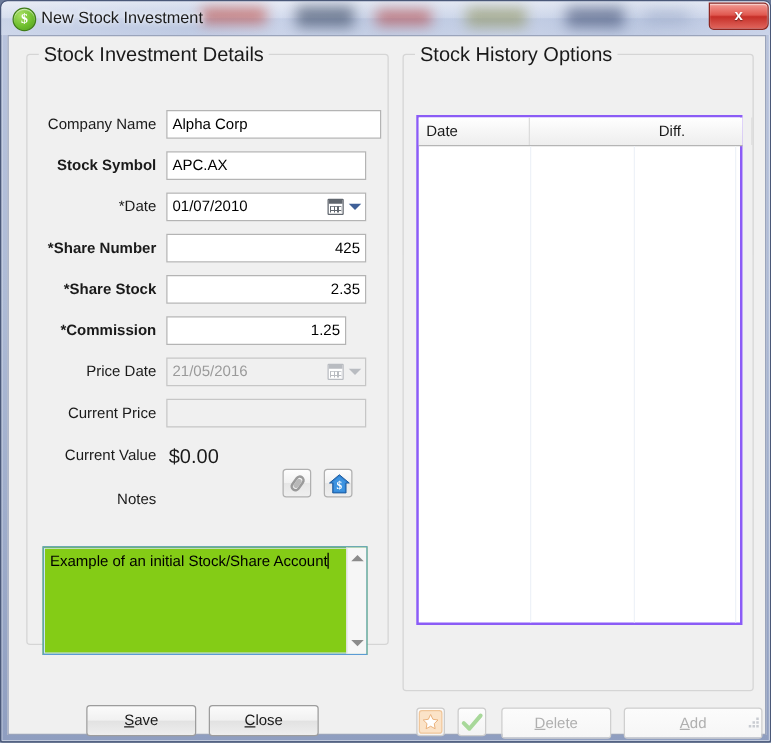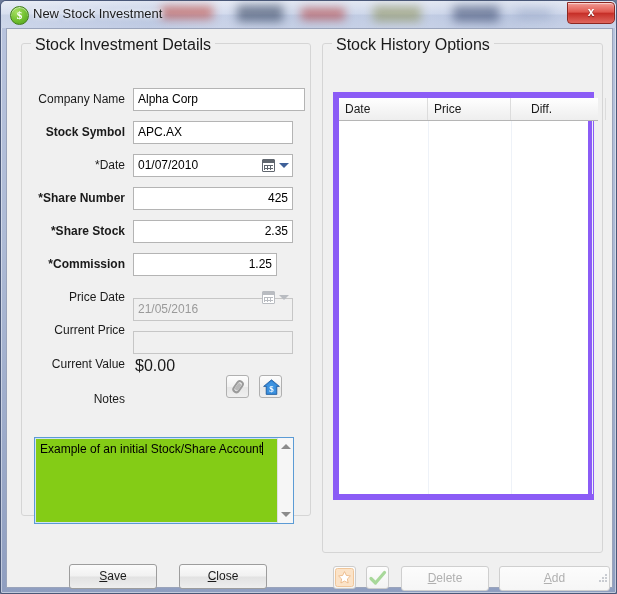--- a/index.html
+++ b/index.html
@@ -145,21 +145,20 @@
     padding: 0 4px;
     line-height: 21px;
     white-space: nowrap;
     overflow: hidden;
   }
   .tbox.num { text-align: right; }
   .tbox.disabled {
     background: #f0f0f0;
     color: #9a9a9a;
     border-color: #c6c6c6;
-    margin-top: 12px;
   }
 
   
   .cal-glyph {
     position: absolute;
     width: 13px; height: 13px;
     box-sizing: border-box;
     background: #fff;
     border: 1px solid #60666e;
     border-radius: 1px;
@@ -305,21 +304,21 @@
   }
   .btn u { text-underline-offset: 1px; }
 
   
   .grid {
     position: absolute;
     left: 10px; top: 48px;
     width: 261px; height: 408px;
     box-sizing: border-box;
     background: #fff;
-    border: 6px solid #8b5cf6;
+    border: 2px solid #8b5cf6;
   }
   .grid-head {
     position: absolute;
     left: 0; top: 0;
     width: 259px; height: 23px;
     box-sizing: border-box;
     background: linear-gradient(180deg,#ffffff 0%, #f6f6f6 50%, #eeeeee 100%);
     border-bottom: 1px solid #b5b5b5;
   }
   .grid-head .hcell {
@@ -439,29 +438,28 @@
       <div class="notes-text">
         <span>Example of an initial Stock/Share Account</span><span class="caret"></span>
       </div>
       <div class="ta-scroll">
         <div class="ta-arrow-up"></div>
         <div class="ta-arrow-dn"></div>
       </div>
     </div>
 
     <div class="btn" style="left:62px; top:535px; width:88px;"><u>S</u>ave</div>
-    <div class="btn" style="left:172px; top:535px; width:88px;"><u>C</u>lose</div>
+    <div class="btn" style="left:160px; top:535px; width:88px;"><u>C</u>lose</div>
 
     <div class="group" id="group-history">
       <div class="group-label">Stock History Options</div>
 
       <div class="grid">
         <div class="grid-head">
           <div class="hcell" style="left:0px;   width:89px;">Date</div>
-          <div class="hcell" style="left:89px;  width:83px;">Price</div>
           <div class="hcell" style="left:172px; width:81px;margin-left:14px;">Diff.</div>
           <div class="hcell" style="left:253px; width:6px; border-right:none;"></div>
         </div>
         <div class="grid-vline" style="left:89px;"></div>
         <div class="grid-vline" style="left:172px;"></div>
         <div class="grid-vline" style="left:253px;"></div>
         <div></div>
       </div>
 
       <div class="sq-btn" style="left:10px; top:522px;">

